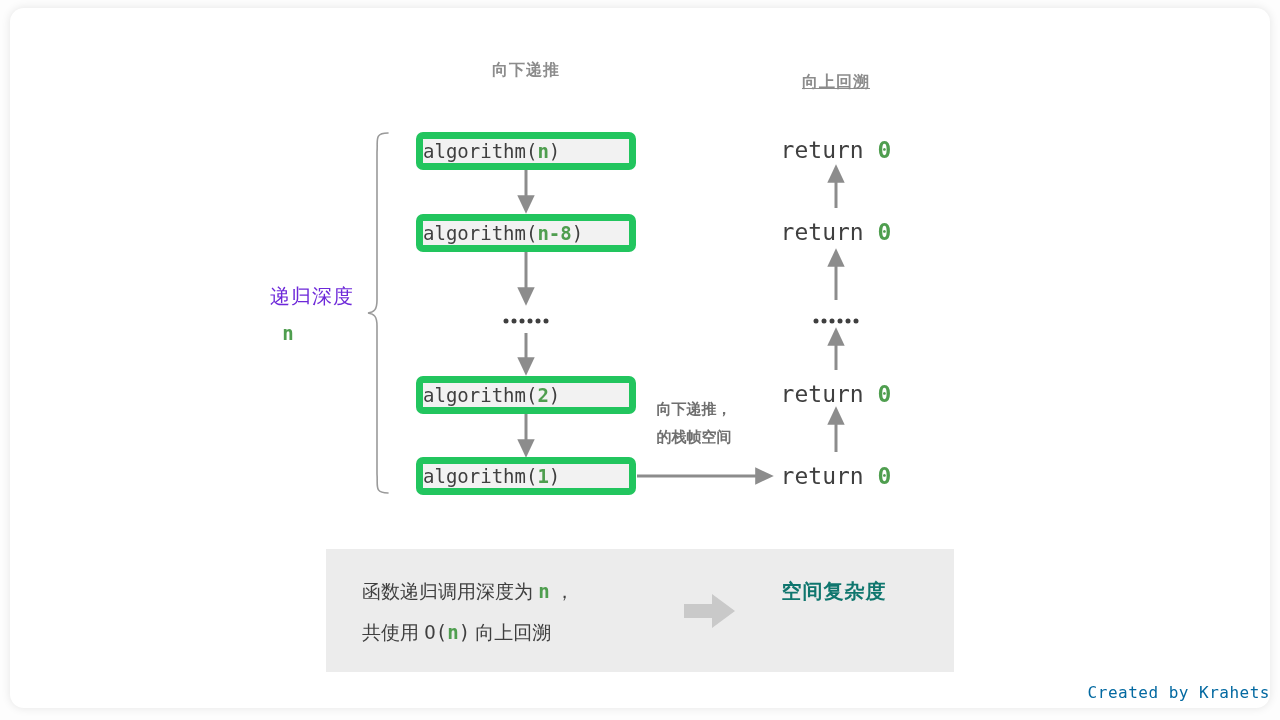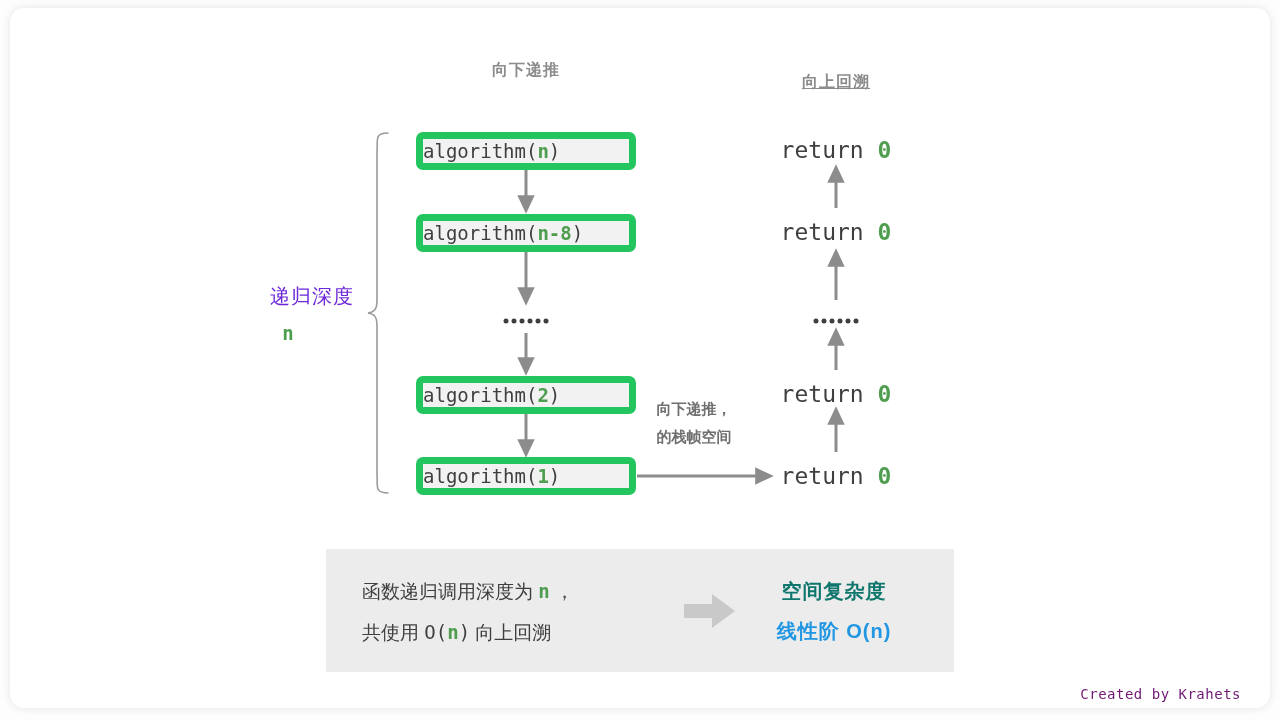--- a/index.html
+++ b/index.html
@@ -179,25 +179,25 @@
   }
   .green {
     color: #4f9e4f;
     font-weight: bold;
     font-family: "DejaVu Sans Mono", monospace;
   }
 
   
   .credit {
     position: absolute;
-    right: 39px;
+    right: 10px;
     bottom: 18px;
     font-family: "DejaVu Sans Mono", monospace;
-    font-size: 14px;
-    color: #701a75;
+    font-size: 16px;
+    color: #0369a1;
     letter-spacing: 0.5px;
     white-space: nowrap;
   }
 </style>
 </head>
 <body>
 
 <div id="canvas">
 
   <div class="card"></div>
@@ -314,19 +314,18 @@
       <div><span>函数递归调用深度为 </span><span class="green">n</span><span> ，</span></div>
       <div><span>共使用 </span><span class="mono">O(</span><span class="green">n</span><span class="mono">)</span><span> 向上回溯</span></div>
     </div>
 
     <svg style="position:absolute; left:356px; top:42px;" width="56" height="40" viewBox="0 0 56 40" xmlns="http://www.w3.org/2000/svg">
       <path d="M2,13 L30,13 L30,3 L53,20 L30,37 L30,27 L2,27 Z" fill="#c9c9c9"></path>
     </svg>
 
     <div class="summary-right">
       <span class="title">空间复杂度</span>
-      <span class="value">线性阶 O(n)</span>
     </div>
   </div>
 
   <div class="credit">Created by Krahets</div>
 
 </div>
 
 </body></html>

